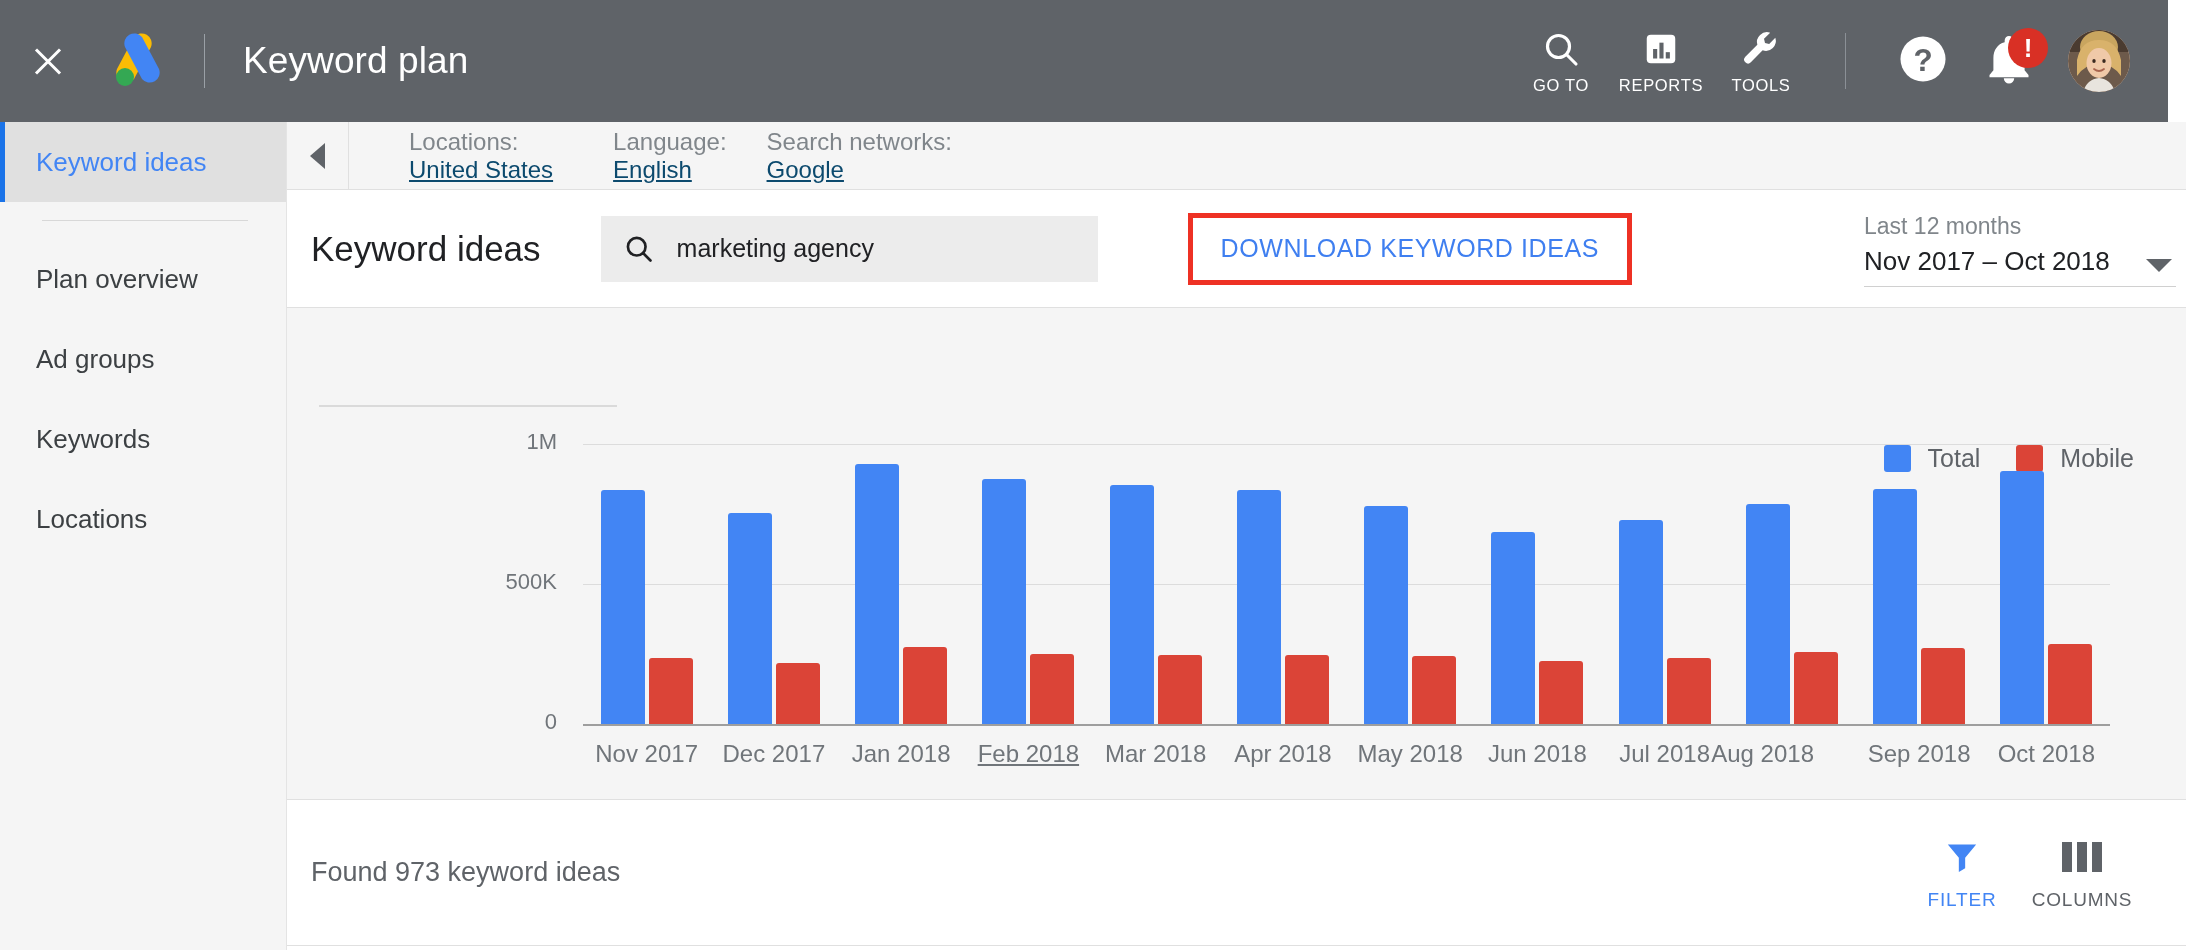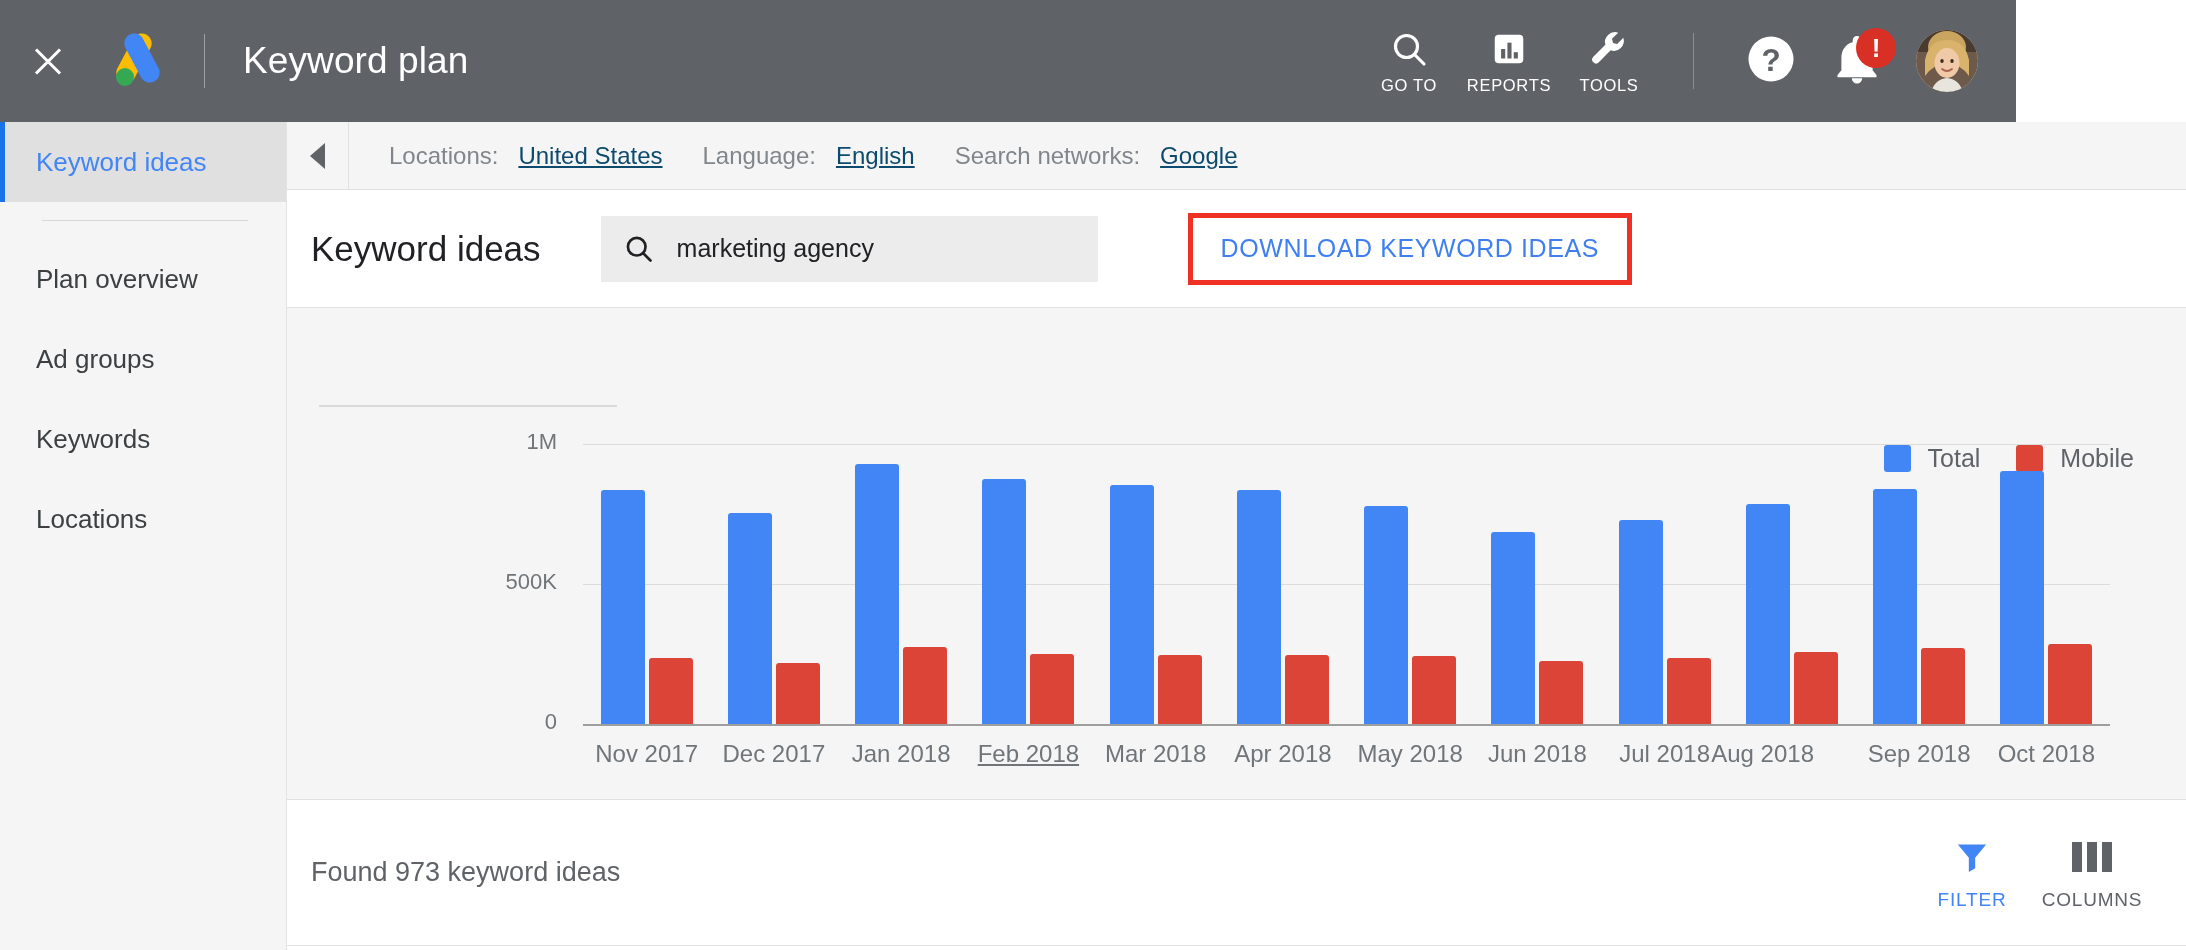--- a/index.html
+++ b/index.html
@@ -6,21 +6,21 @@
   html, body {
     width: 2186px; height: 950px;
     font-family: "Liberation Sans", sans-serif;
     background: #ffffff;
     overflow: hidden;
   }
 
   
   .topbar {
     position: absolute; top: 0; left: 0;
-    width: 2016px; height: 122px;
+    width: 2168px; height: 122px;
     background: #5f6368;
     display: flex; align-items: center;
   }
   .topbar-left { display: flex; align-items: center; height: 122px; }
   .close-btn {
     width: 96px; height: 122px;
     display: flex; align-items: center; justify-content: center;
     cursor: pointer;
   }
   .close-glyph {
@@ -115,21 +115,21 @@
     width: 62px; height: 68px; display: flex; align-items: center; justify-content: center;
     border-right: 1px solid #e0e0e0; cursor: pointer;
   }
   .tri-left {
     width: 0; height: 0;
     border-top: 13px solid transparent; border-bottom: 13px solid transparent;
     border-right: 15px solid #5f6368;
   }
   .filter-chip {
     display: flex; align-items: baseline; margin-left: 40px;
-    font-size: 24px; white-space: nowrap; cursor: pointer;
+    font-size: 24px; white-space: nowrap; cursor: pointer; flex-direction: column;
   }
   .filter-chip .fkey { color: #80868b; }
   .filter-chip .fval { color: #0c4a6e; margin-left: 20px; text-decoration: underline; }
 
   
   .searchrow {
     height: 118px; background: #ffffff;
     display: flex; align-items: center;
     border-bottom: 1px solid #e0e0e0;
     position: relative;
@@ -225,21 +225,21 @@
   }
 
   
   .footer {
     height: 146px; background: #ffffff;
     display: flex; align-items: center; position: relative;
     border-bottom: 1px solid #e0e0e0;
   }
   .found-text { margin-left: 24px; font-size: 27px; color: #5f6368; }
   .foot-actions {
-    margin-left: auto; display: flex; align-items: center; padding-right: 34px;
+    margin-left: auto; display: flex; align-items: center; padding-right: 44px;
   }
   .foot-btn {
     display: flex; flex-direction: column; align-items: center; justify-content: center;
     width: 120px; cursor: pointer;
   }
   .foot-btn .fb-icon { height: 46px; display: flex; align-items: center; justify-content: center; }
   .foot-btn .fb-label { font-size: 19px; letter-spacing: 0.8px; margin-top: 9px; }
   .foot-btn.filter .fb-label  { color: #4285f4; }
   .foot-btn.columns .fb-label { color: #5f6368; }
   .cols-icon { display: flex; gap: 5px; }
@@ -390,20 +390,25 @@
           <line x1="15.2" y1="15.2" x2="20.6" y2="20.6" stroke="#202124" stroke-width="2" stroke-linecap="round"></line>
         </svg>
       </span>
       <span class="s-text">marketing agency</span>
     </div>
 
     <div class="download-btn">
       <span>DOWNLOAD KEYWORD IDEAS</span>
     </div>
 
+    <div class="daterange">
+      <div class="dr-top">Last 12 months</div>
+      <div class="dr-val">Nov 2017 – Oct 2018</div>
+      <span class="dr-caret"></span>
+    </div>
   </div>
 
   <div class="chartpanel">
     <div class="chart-head-rule"></div>
 
     <div class="legend">
       <div class="legend-item">
         <span class="legend-swatch" id="sw-total" style="background: rgb(66, 133, 244);"></span>
         <span class="legend-label">Total</span>
       </div>

